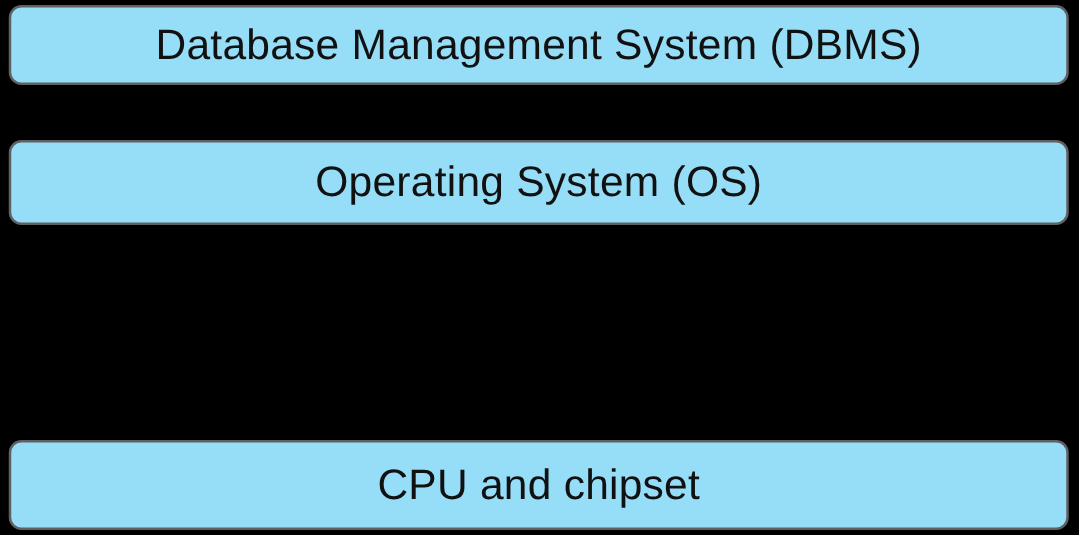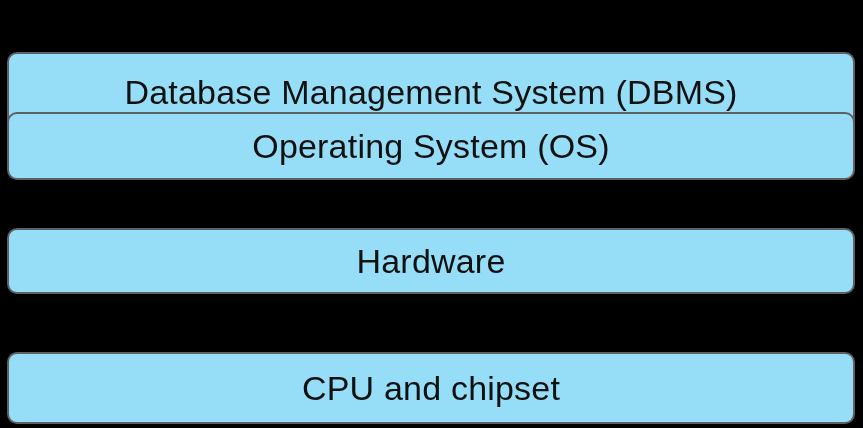--- a/index.html
+++ b/index.html
@@ -33,39 +33,36 @@
     align-items: center;
     justify-content: center;
   }
   .layer-label {
     font-size: 34px;
     line-height: 1;
     color: var(--text);
     letter-spacing: 0.2px;
     white-space: nowrap;
   }
-  .box-1 { top: 4px;   height: 80px; margin-top: 48px; }
+  .box-1 { top: 4px;   height: 64px; }
   .box-2 { top: 112px; height: 68px; }
   .box-3 { top: 228px; height: 66px; }
   .box-4 { top: 352px; height: 72px; }
 </style>
 </head>
 <body>
 
 <div class="stage">
 
   <div class="layer-box box-1">
     <span class="layer-label">Database Management System (DBMS)</span>
   </div>
 
   <div class="layer-box box-2">
     <span class="layer-label">Operating System (OS)</span>
   </div>
 
-  <div class="layer-box box-3">
-    <span class="layer-label">Hardware</span>
-  </div>
 
   <div class="layer-box box-4">
     <span class="layer-label">CPU and chipset</span>
   </div>
 
 </div>
 
 </body></html>

